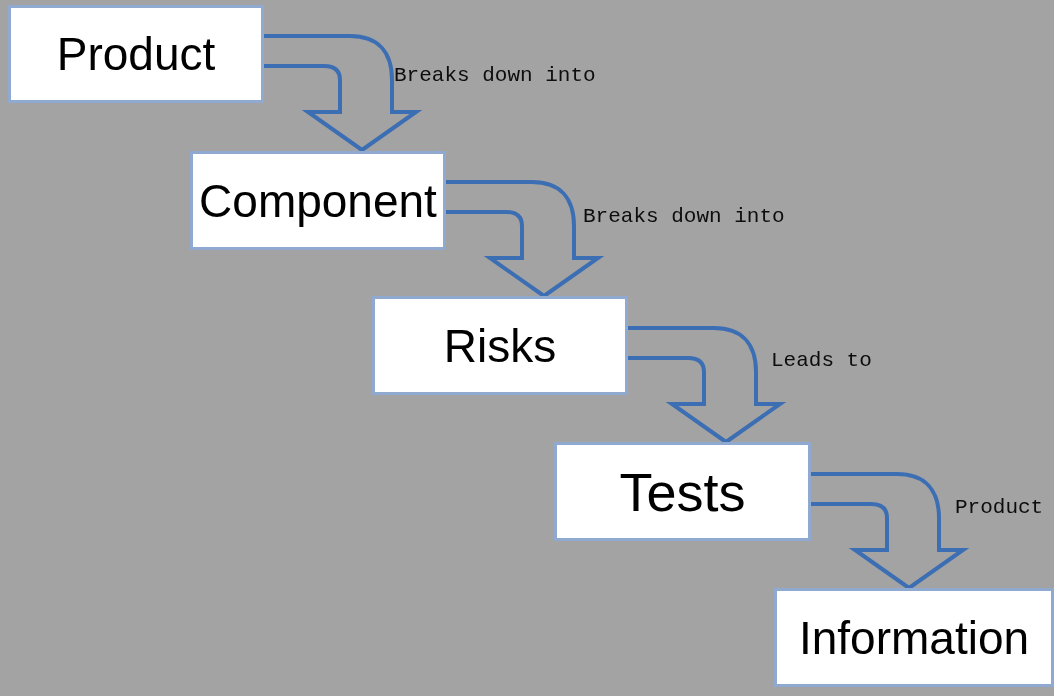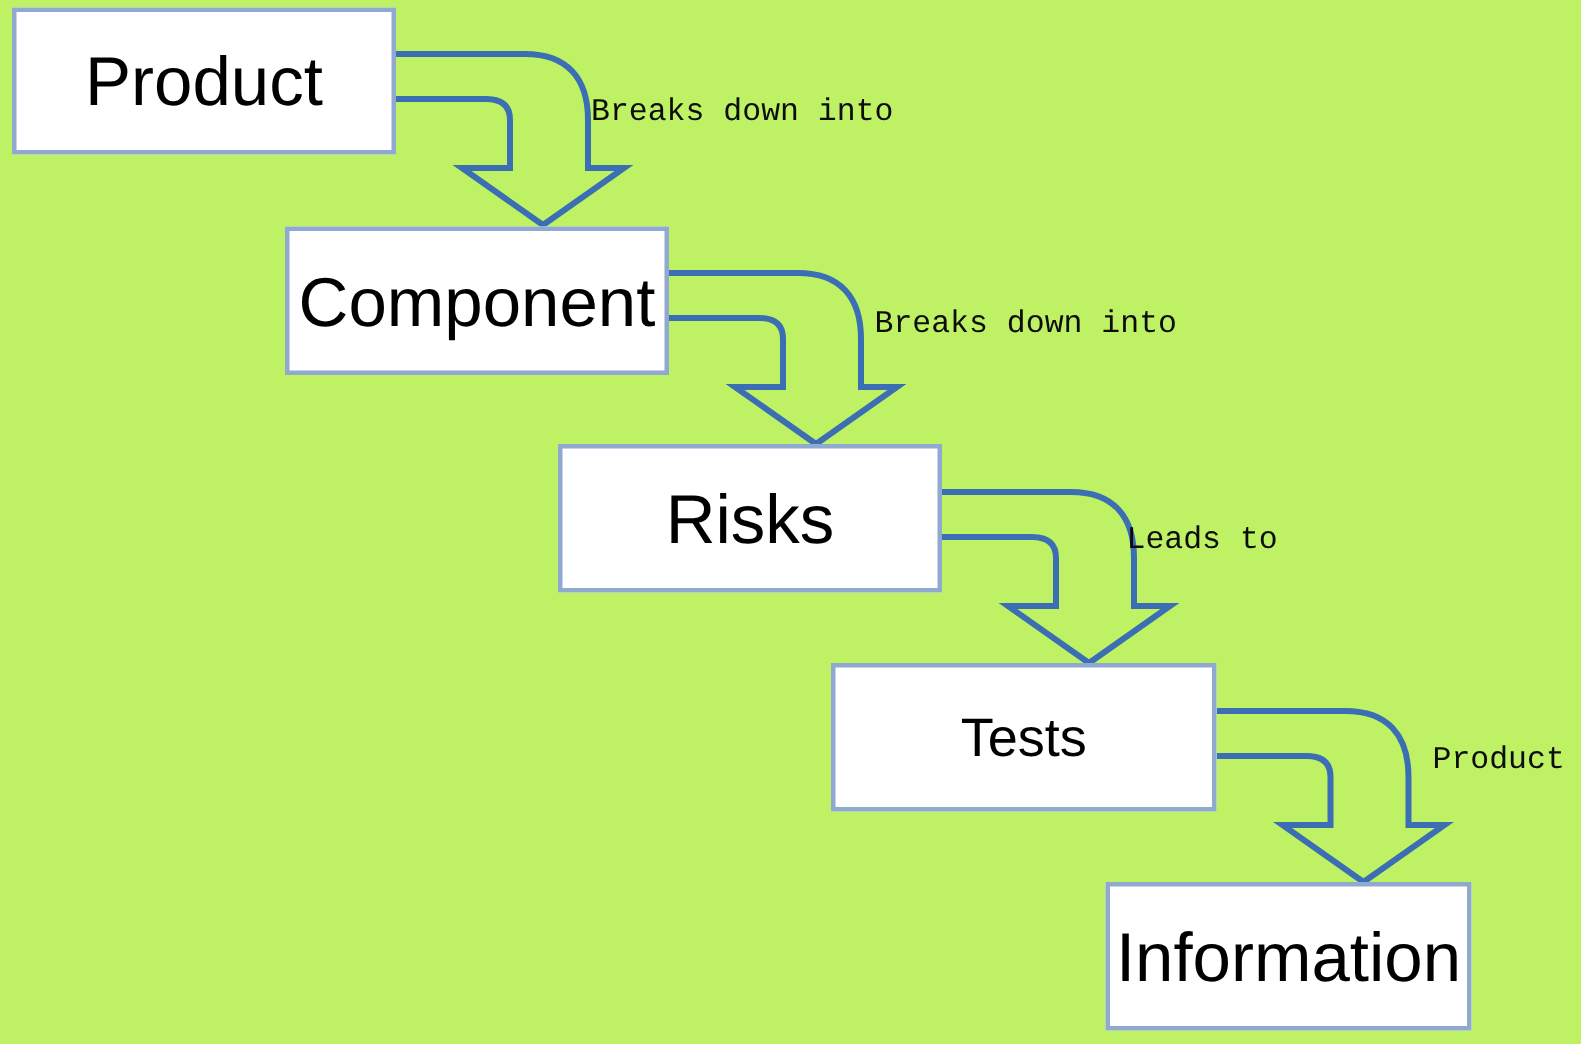--- a/index.html
+++ b/index.html
@@ -7,21 +7,21 @@
     padding: 0;
     background: #ffffff;
   }
   body {
     font-family: "Liberation Sans", sans-serif;
   }
   #diagram-canvas {
     position: relative;
     width: 1054px;
     height: 696px;
-    background: #bef264;
+    background: #a3a3a3;
     overflow: hidden;
   }
   #flow-svg {
     position: absolute;
     top: 0;
     left: 0;
     width: 1054px;
     height: 696px;
   }
   .node-box {
@@ -114,28 +114,28 @@
 
   <div class="node-box" style="left:190px; top:151px; width:256px; height:99px;">
     <span class="node-label" style="font-size:46px;">Component</span>
   </div>
 
   <div class="node-box" style="left:372px; top:296px; width:256px; height:99px;">
     <span class="node-label" style="font-size:46px;">Risks</span>
   </div>
 
   <div class="node-box" style="left:554px; top:442px; width:257px; height:99px;">
-    <span class="node-label" style="font-size:36px;">Tests</span>
+    <span class="node-label" style="font-size:54px;">Tests</span>
   </div>
 
-  <div class="node-box" style="left:737px; top:588px; width:244px; height:99px;">
+  <div class="node-box" style="left:774px; top:588px; width:280px; height:99px;">
     <span class="node-label" style="font-size:46px;">Information</span>
   </div>
 
   <div class="edge-label" style="left:394px; top:65px;">Breaks down into</div>
 
   <div class="edge-label" style="left:583px; top:206px;">Breaks down into</div>
 
-  <div class="edge-label" style="left:751px; top:350px;">Leads to</div>
+  <div class="edge-label" style="left:771px; top:350px;">Leads to</div>
 
   <div class="edge-label" style="left:955px; top:497px;">Product</div>
 
 </div>
 
 </body></html>

